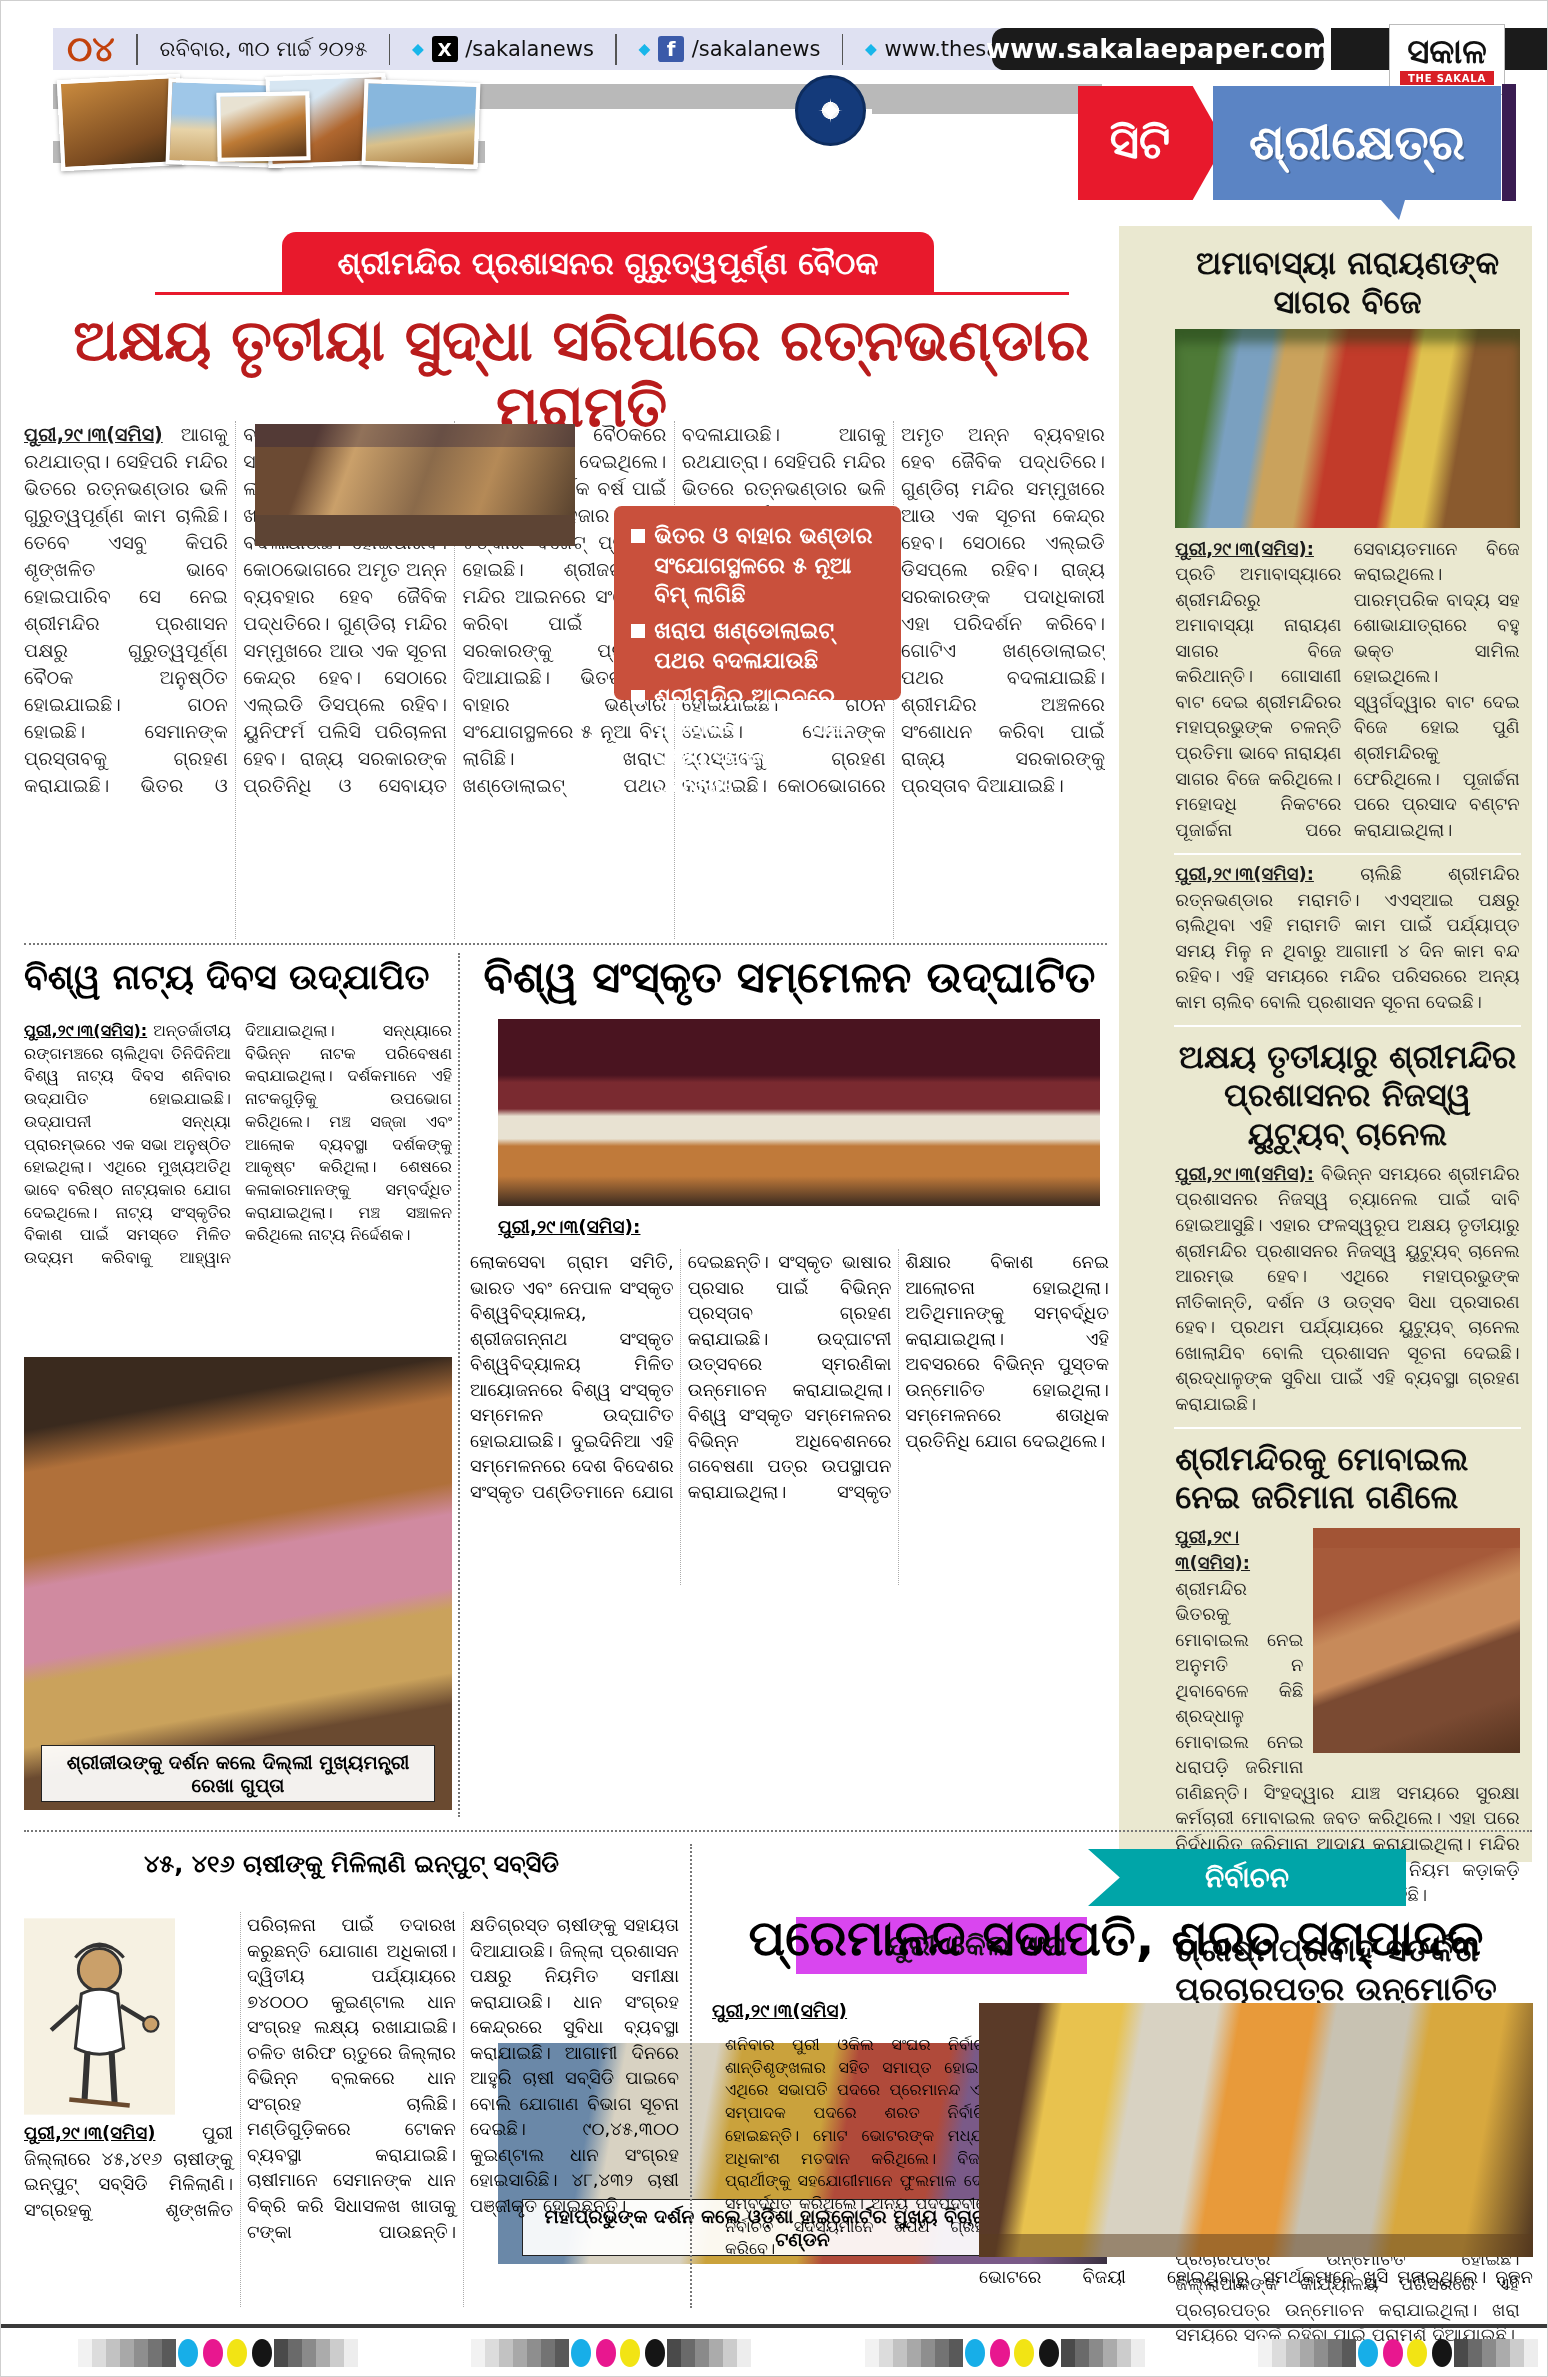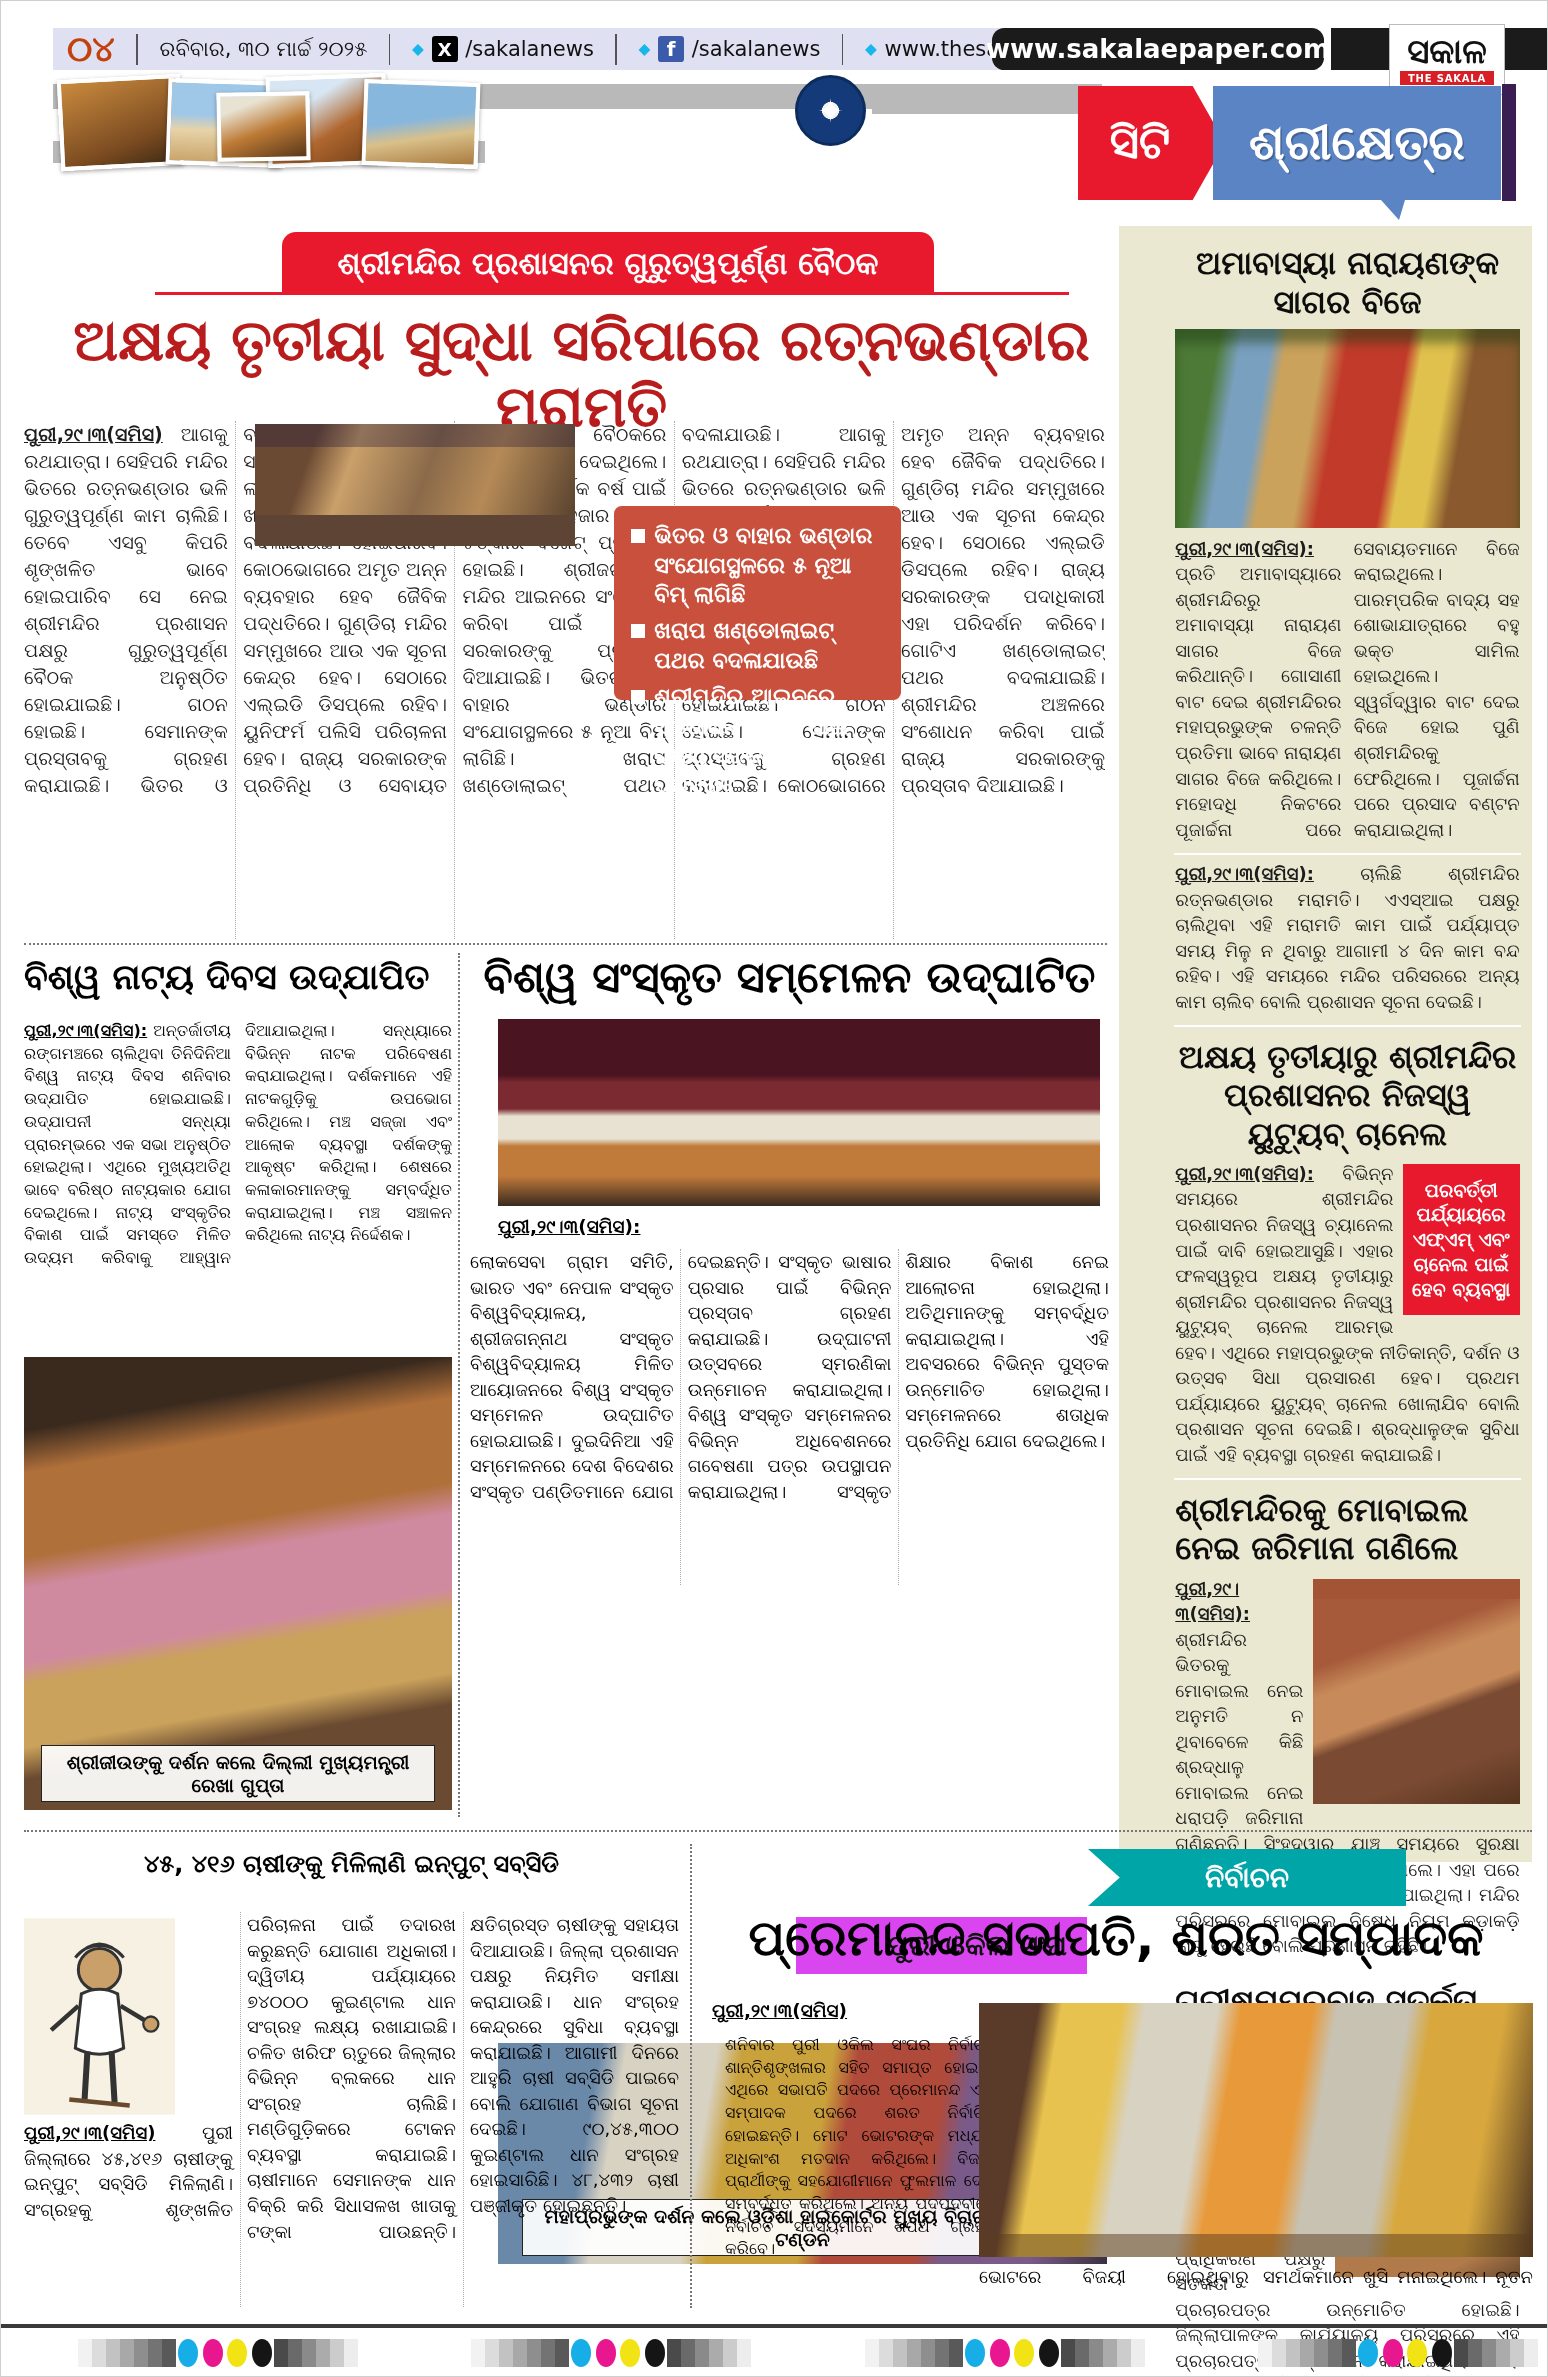--- a/index.html
+++ b/index.html
@@ -179,21 +179,20 @@
       </div>
     </div>
     <div class="sb-art">
       <div class="sb-body">
         <span class="dateline">ପୁରୀ,୨୯।୩(ସମିସ):</span><span> ଚାଲିଛି ଶ୍ରୀମନ୍ଦିର ରତ୍ନଭଣ୍ଡାର ମରାମତି। ଏଏସ୍‌ଆଇ ପକ୍ଷରୁ ଚାଲିଥିବା ଏହି ମରାମତି କାମ ପାଇଁ ପର୍ଯ୍ୟାପ୍ତ ସମୟ ମିଳୁ ନ ଥିବାରୁ ଆଗାମୀ ୪ ଦିନ କାମ ବନ୍ଦ ରହିବ। ଏହି ସମୟରେ ମନ୍ଦିର ପରିସରରେ ଅନ୍ୟ କାମ ଚାଲିବ ବୋଲି ପ୍ରଶାସନ ସୂଚନା ଦେଇଛି।</span>
       </div>
     </div>
     <div class="sb-art">
       <div class="sb-h center">ଅକ୍ଷୟ ତୃତୀୟାରୁ ଶ୍ରୀମନ୍ଦିର ପ୍ରଶାସନର ନିଜସ୍ୱ ୟୁଟ୍ୟୁବ୍ ଚାନେଲ</div>
       <div class="sb-body">
-        <span class="yt-callout">ପରବର୍ତ୍ତୀ ପର୍ଯ୍ୟାୟରେ ଏଫ୍‌ଏମ୍ ଏବଂ ଚାନେଲ ପାଇଁ ହେବ ବ୍ୟବସ୍ଥା</span>
         <span class="dateline">ପୁରୀ,୨୯।୩(ସମିସ):</span><span> ବିଭିନ୍ନ ସମୟରେ ଶ୍ରୀମନ୍ଦିର ପ୍ରଶାସନର ନିଜସ୍ୱ ଚ୍ୟାନେଲ ପାଇଁ ଦାବି ହୋଇଆସୁଛି। ଏହାର ଫଳସ୍ୱରୂପ ଅକ୍ଷୟ ତୃତୀୟାରୁ ଶ୍ରୀମନ୍ଦିର ପ୍ରଶାସନର ନିଜସ୍ୱ ୟୁଟ୍ୟୁବ୍ ଚାନେଲ ଆରମ୍ଭ ହେବ। ଏଥିରେ ମହାପ୍ରଭୁଙ୍କ ନୀତିକାନ୍ତି, ଦର୍ଶନ ଓ ଉତ୍ସବ ସିଧା ପ୍ରସାରଣ ହେବ। ପ୍ରଥମ ପର୍ଯ୍ୟାୟରେ ୟୁଟ୍ୟୁବ୍ ଚାନେଲ ଖୋଲାଯିବ ବୋଲି ପ୍ରଶାସନ ସୂଚନା ଦେଇଛି। ଶ୍ରଦ୍ଧାଳୁଙ୍କ ସୁବିଧା ପାଇଁ ଏହି ବ୍ୟବସ୍ଥା ଗ୍ରହଣ କରାଯାଇଛି।</span>
       </div>
     </div>
     <div class="sb-art">
       <div class="sb-h">ଶ୍ରୀମନ୍ଦିରକୁ ମୋବାଇଲ ନେଇ ଜରିମାନା ଗଣିଲେ</div>
       <div class="sb-body">
         <span class="mobile-photo photo" style="float:right;"></span>
         <span class="dateline">ପୁରୀ,୨୯।୩(ସମିସ):</span><span> ଶ୍ରୀମନ୍ଦିର ଭିତରକୁ ମୋବାଇଲ ନେଇ ଅନୁମତି ନ ଥିବାବେଳେ କିଛି ଶ୍ରଦ୍ଧାଳୁ ମୋବାଇଲ ନେଇ ଧରାପଡ଼ି ଜରିମାନା ଗଣିଛନ୍ତି। ସିଂହଦ୍ୱାର ଯାଞ୍ଚ ସମୟରେ ସୁରକ୍ଷା କର୍ମଚାରୀ ମୋବାଇଲ ଜବତ କରିଥିଲେ। ଏହା ପରେ ନିର୍ଦ୍ଧାରିତ ଜରିମାନା ଆଦାୟ କରାଯାଇଥିଲା। ମନ୍ଦିର ପରିସରରେ ମୋବାଇଲ ନିଷେଧ ନିୟମ କଡ଼ାକଡ଼ି ଲାଗୁ ହେଉଛି ବୋଲି ପ୍ରଶାସନ କହିଛି।</span>
       </div>
     </div>

